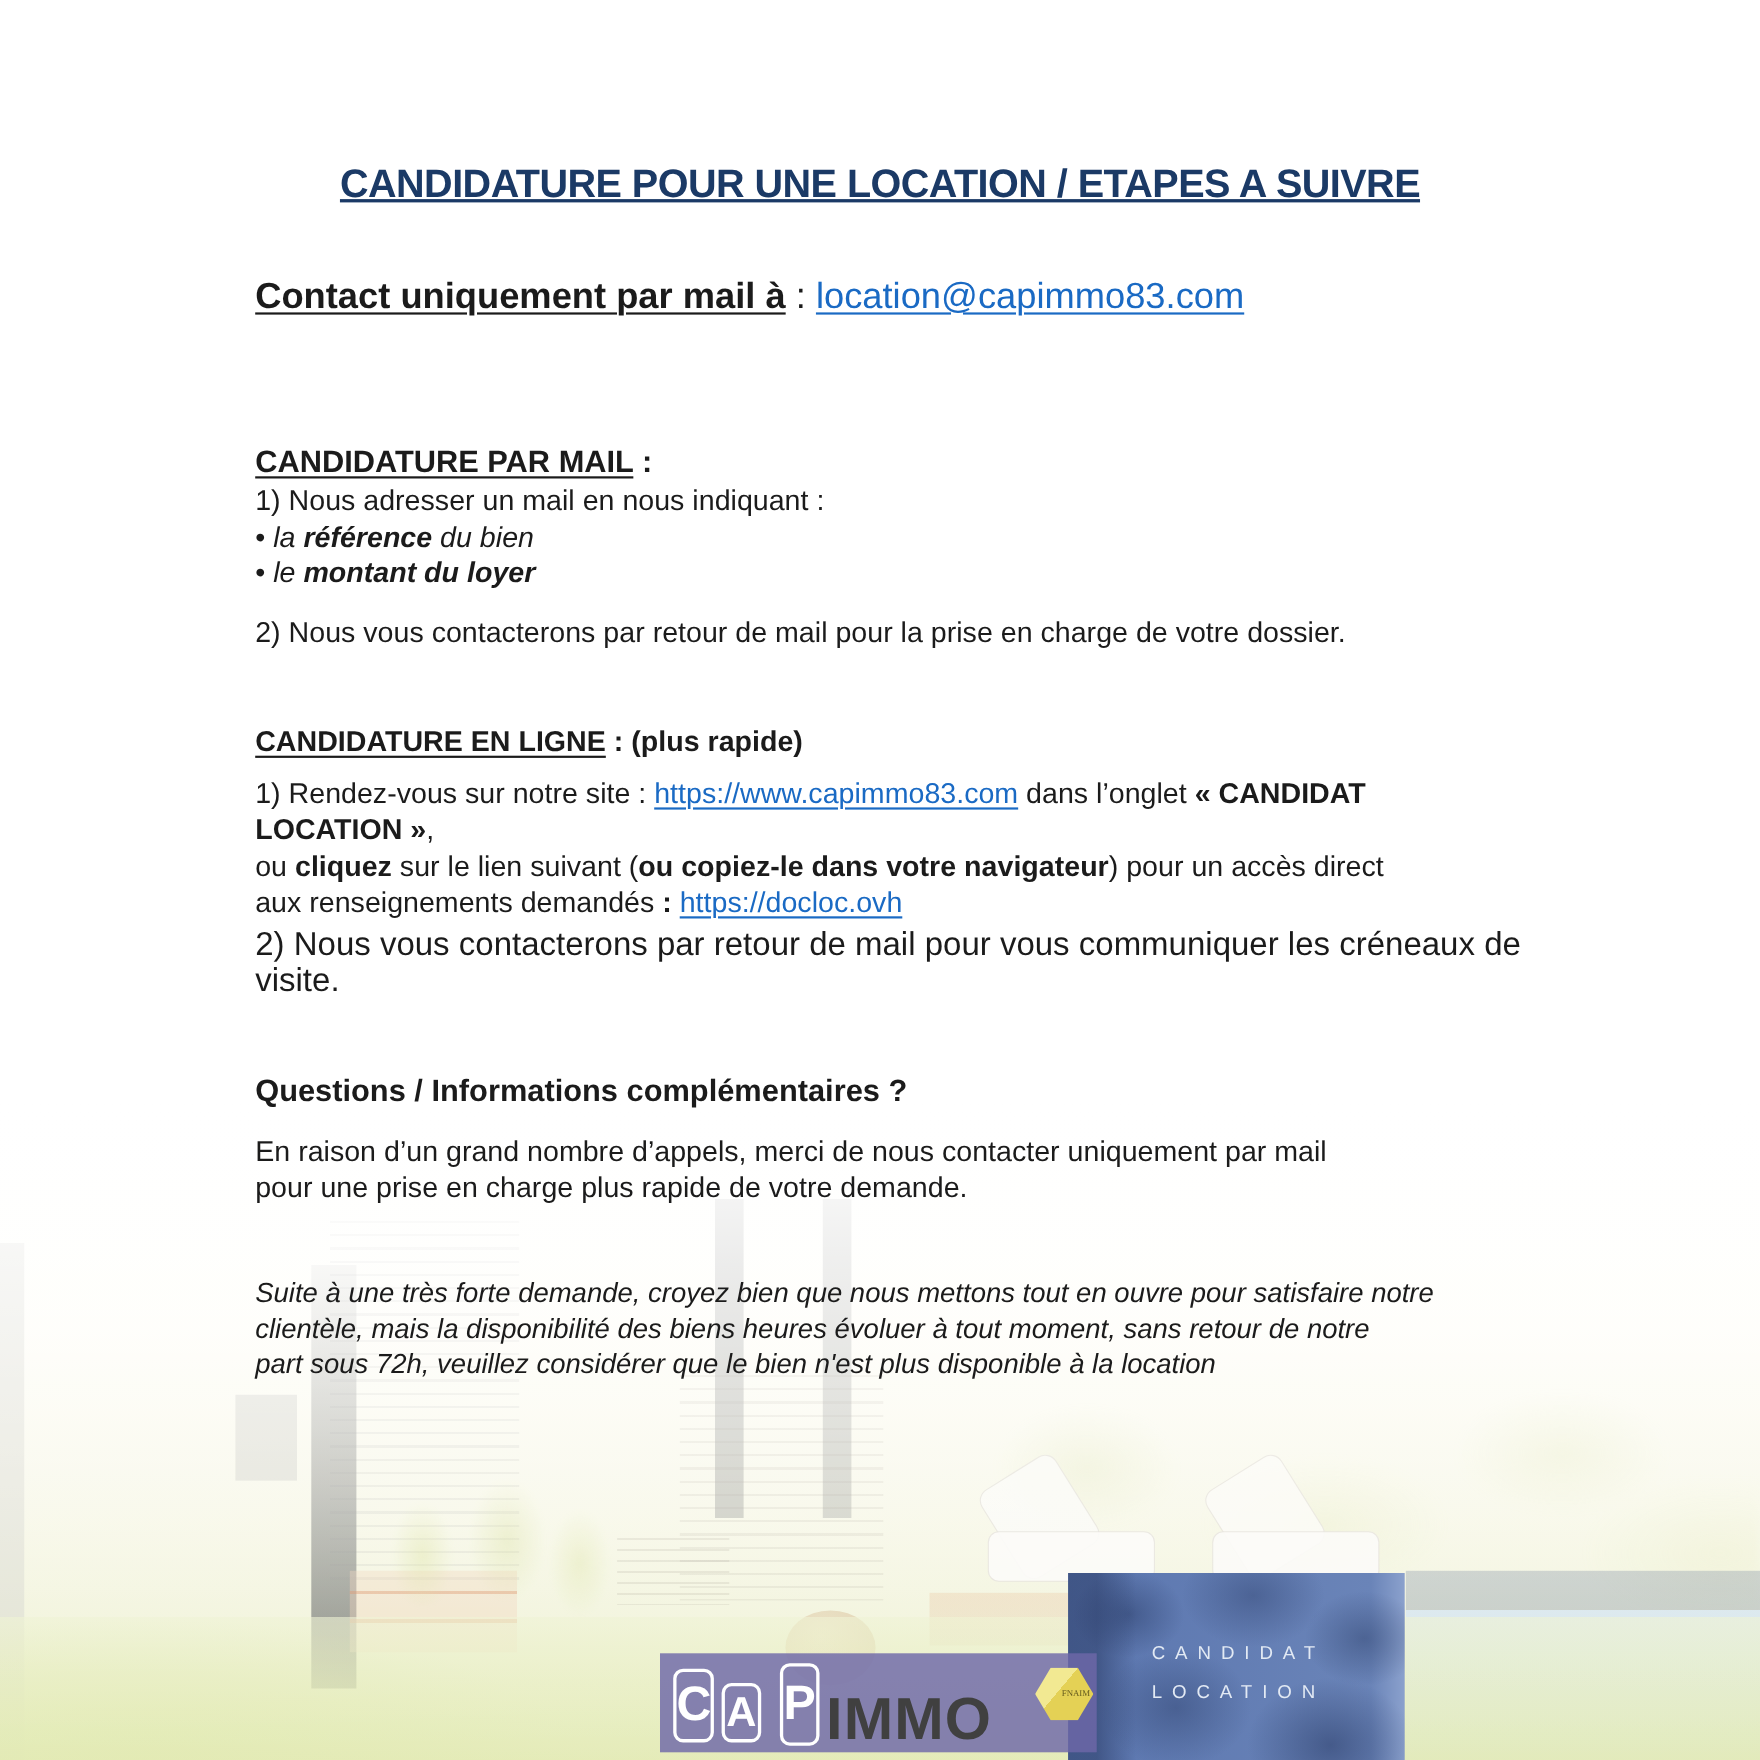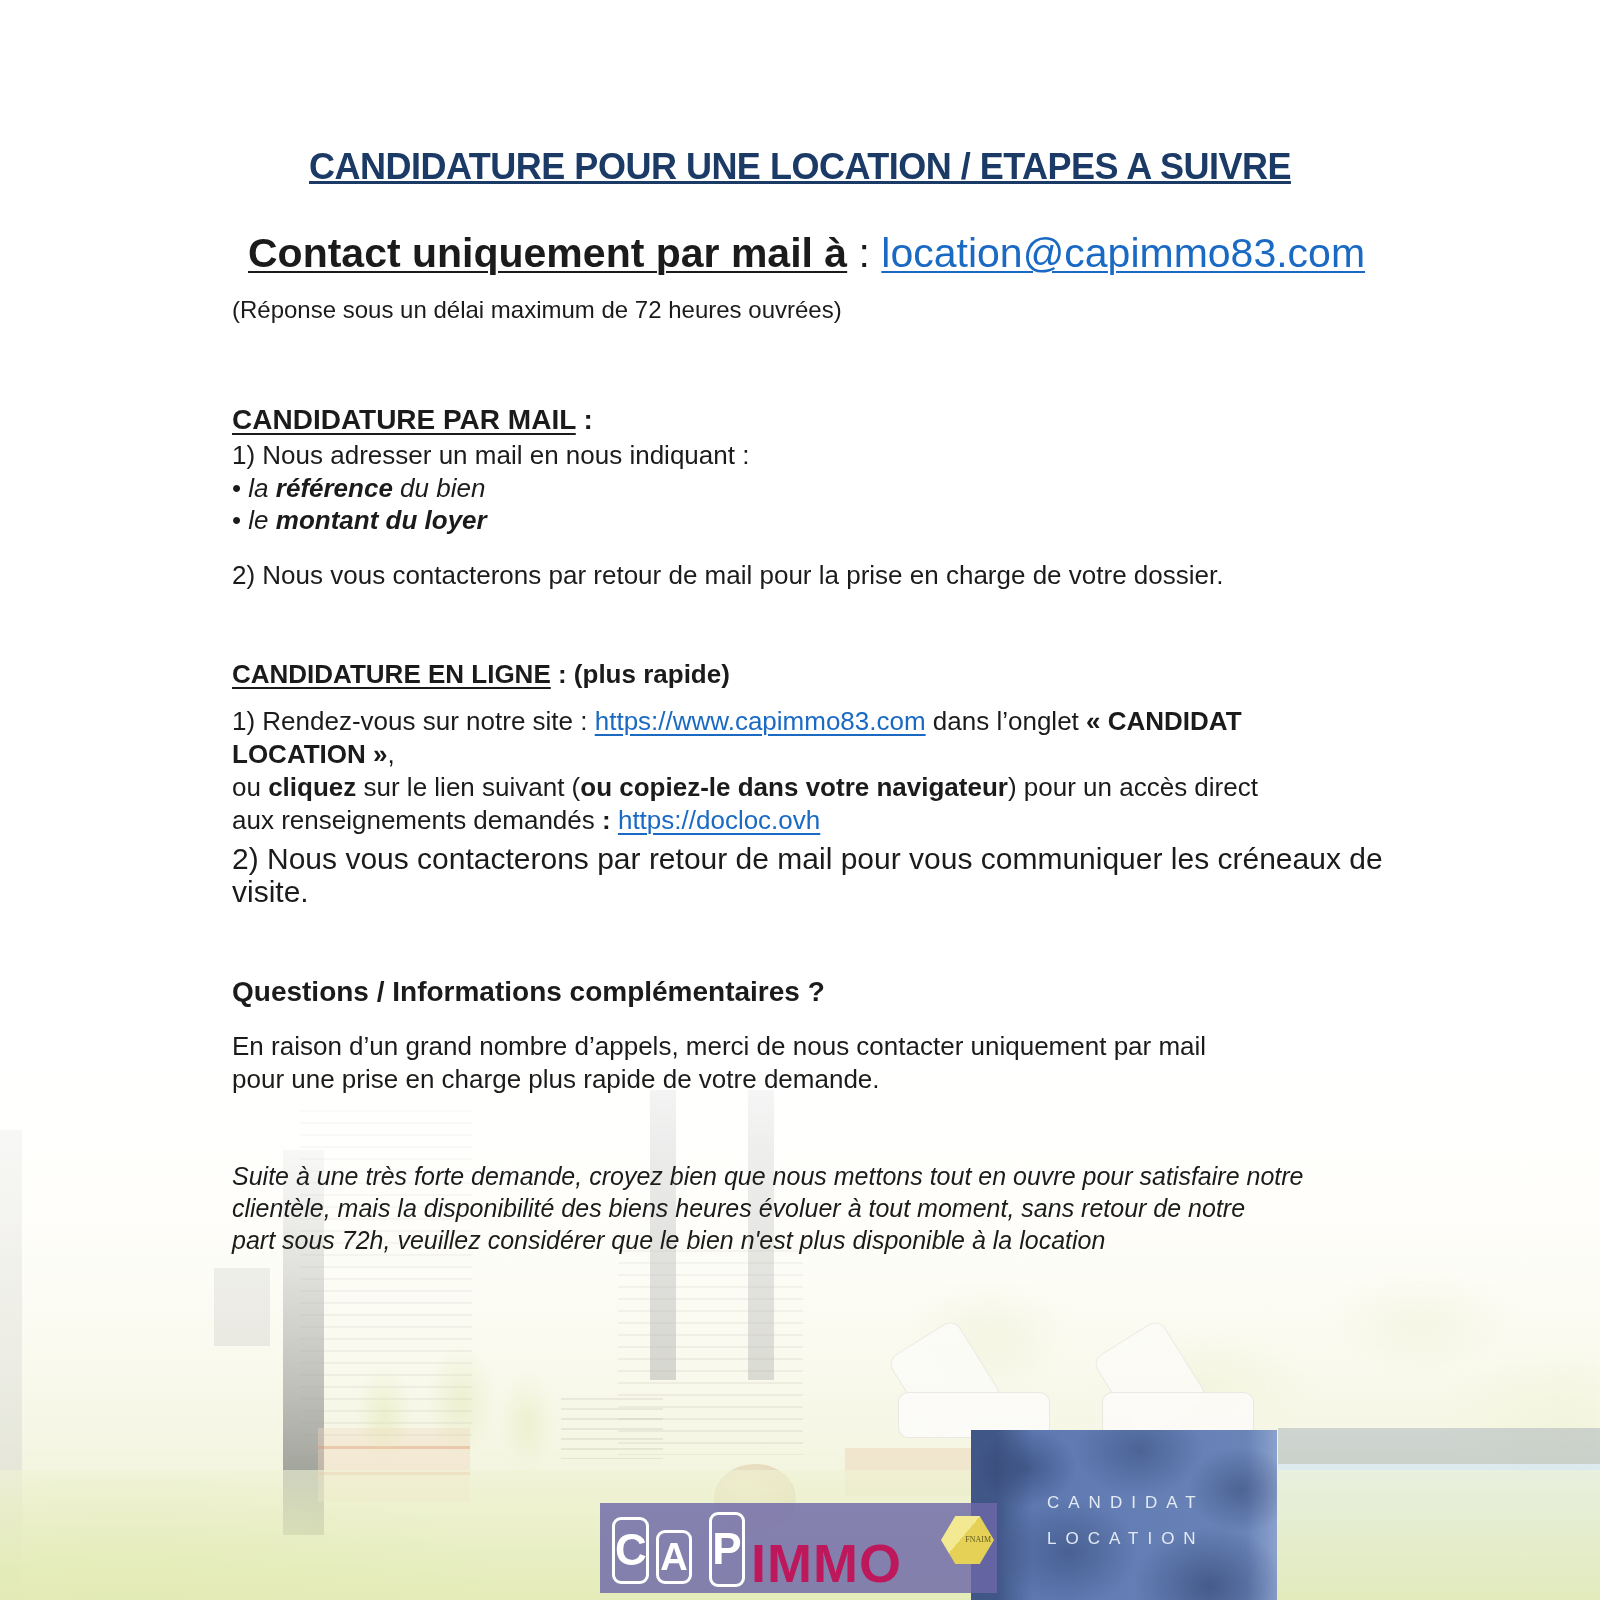--- a/index.html
+++ b/index.html
@@ -11,21 +11,21 @@
   }
   
   .tb { position:absolute; left:232px; width:1220px; white-space:normal; }
   .b   { font-weight:bold; }
   .i   { font-style:italic; }
   .u   { text-decoration:underline; text-decoration-thickness:2px; text-underline-offset:4px; }
   .lnk { color:#1a6ac4; text-decoration:underline; text-decoration-thickness:2px; text-underline-offset:4px; cursor:pointer; }
 
   .t-title   { top:146px; left:200px; width:1200px; text-align:center; white-space:nowrap;
                font-size:36px; font-weight:bold; color:#1b3a66; letter-spacing:-0.5px;text-decoration:underline; }
-  .t-contact { top:233px; font-size:41px; line-height:40px;margin-left:16px; }
+  .t-contact { top:249px; font-size:33px; line-height:40px; }
   .t-reponse { top:296px; font-size:24px; }
   .t-hmail   { top:404px; font-size:28px; }
   .t-p1      { top:440px; font-size:26px; }
   .t-b1      { top:473px; font-size:26px; }
   .t-b2      { top:505px; font-size:26px; }
   .t-p2      { top:560px; font-size:26px; }
   .t-hligne  { top:659px; font-size:26px; }
   .t-p3      { top:705px; font-size:26px; line-height:33px; }
   .t-p4      { top:771px; font-size:26px; line-height:33px; }
   .t-p5      { top:842px; font-size:30px; line-height:33px; }
@@ -108,21 +108,21 @@
   .badge-line.l2 { top:99px; }
 
   
   .logo { position:absolute; left:600px; top:1503px; width:397px; height:90px; z-index:5;
           background:rgba(110,104,168,.82); }
   .lbox { position:absolute; border:3px solid #ffffff; border-radius:9px; color:#ffffff;
           font-weight:bold; text-align:center; box-sizing:border-box; }
   .lbox.c { left:12px;  top:14px; width:37px; height:67px; font-size:44px; line-height:60px; }
   .lbox.a { left:56px;  top:27px; width:36px; height:54px; font-size:38px; line-height:48px; }
   .lbox.p { left:109px; top:9px;  width:36px; height:75px; font-size:44px; line-height:68px; }
-  .limmo  { position:absolute; left:151px; top:32px; color:#be185d; font-weight:bold;
+  .limmo  { position:absolute; left:151px; top:32px; color:#404040; font-weight:bold;
             font-size:54px; line-height:56px; letter-spacing:1px; }
   .fnaim  { position:absolute; left:941px; top:1516px; width:53px; height:48px; z-index:6;
             background:linear-gradient(130deg, #f2e992 0 42%, #e4d155 42%);
             clip-path:polygon(27% 0, 73% 0, 100% 50%, 73% 100%, 27% 100%, 0 50%); }
   .fnaim span { position:absolute; right:3px; top:19px; font-size:8px; color:#63591d;
             font-family:"Liberation Serif", serif; letter-spacing:0; }
 </style>
 </head>
 <body>
 
@@ -149,21 +149,20 @@
     <div class="ph-deck"></div>
     <div class="ph-pool"></div>
     <div class="ph-poolchair"></div>
     <div class="ph-grass"></div>
     <div class="ph-fade"></div>
   </div>
 
   <div class="t-title tb">CANDIDATURE POUR UNE LOCATION / ETAPES A SUIVRE</div>
 
   <div class="t-contact tb"><span class="b u">Contact uniquement par mail à</span><span> : </span><span class="lnk">location@capimmo83.com</span></div>
-  <div class="t-reponse tb">(Réponse sous un délai maximum de 72 heures ouvrées)</div>
 
   <div class="t-hmail tb"><span class="b u">CANDIDATURE PAR MAIL</span><span class="b"> :</span></div>
   <div class="t-p1 tb">1) Nous adresser un mail en nous indiquant :</div>
   <div class="t-b1 tb"><span>• </span><span class="i">la </span><span class="b i">référence</span><span class="i"> du bien</span></div>
   <div class="t-b2 tb"><span>• </span><span class="i">le </span><span class="b i">montant du loyer</span></div>
   <div class="t-p2 tb">2) Nous vous contacterons par retour de mail pour la prise en charge de votre dossier.</div>
 
   <div class="t-hligne tb"><span class="b u">CANDIDATURE EN LIGNE</span><span class="b"> : (plus rapide)</span></div>
   <div class="t-p3 tb"><span>1) Rendez-vous sur notre site : </span><span class="lnk">https://www.capimmo83.com</span><span> dans l’onglet </span><span class="b">« CANDIDAT</span><br><span class="b">LOCATION »</span><span>,</span></div>
   <div class="t-p4 tb"><span>ou </span><span class="b">cliquez</span><span> sur le lien suivant (</span><span class="b">ou copiez-le dans votre navigateur</span><span>) pour un accès direct</span><br><span>aux renseignements demandés </span><span class="b">:</span><span> </span><span class="lnk">https://docloc.ovh</span></div>

